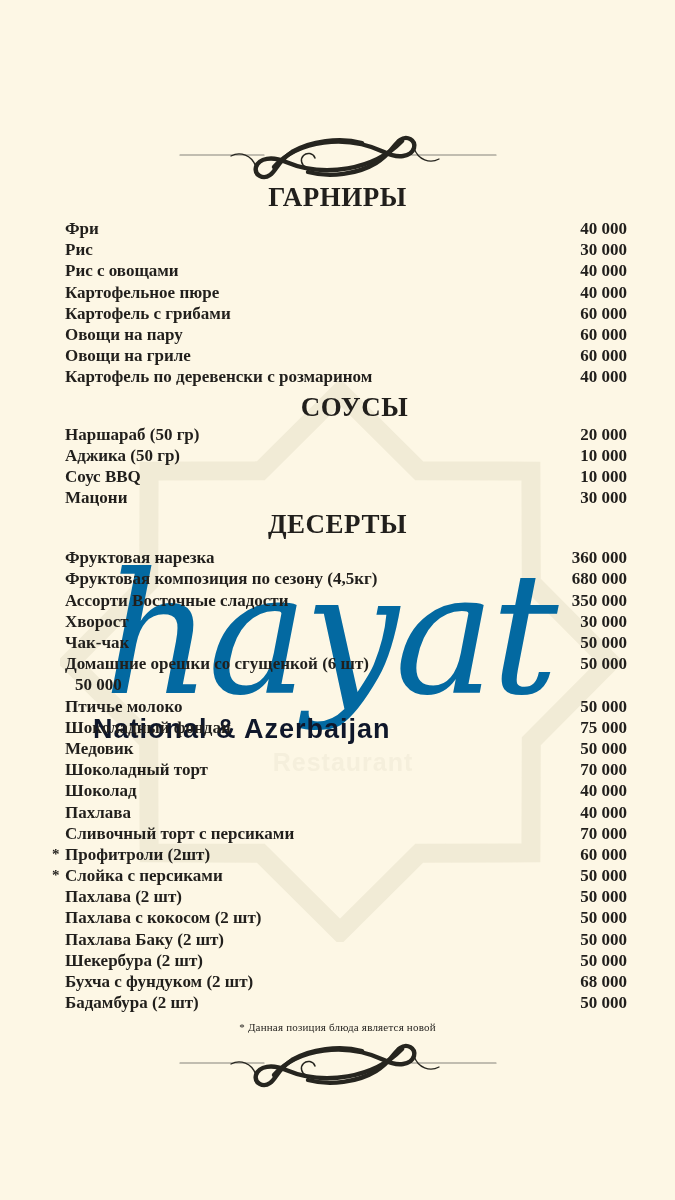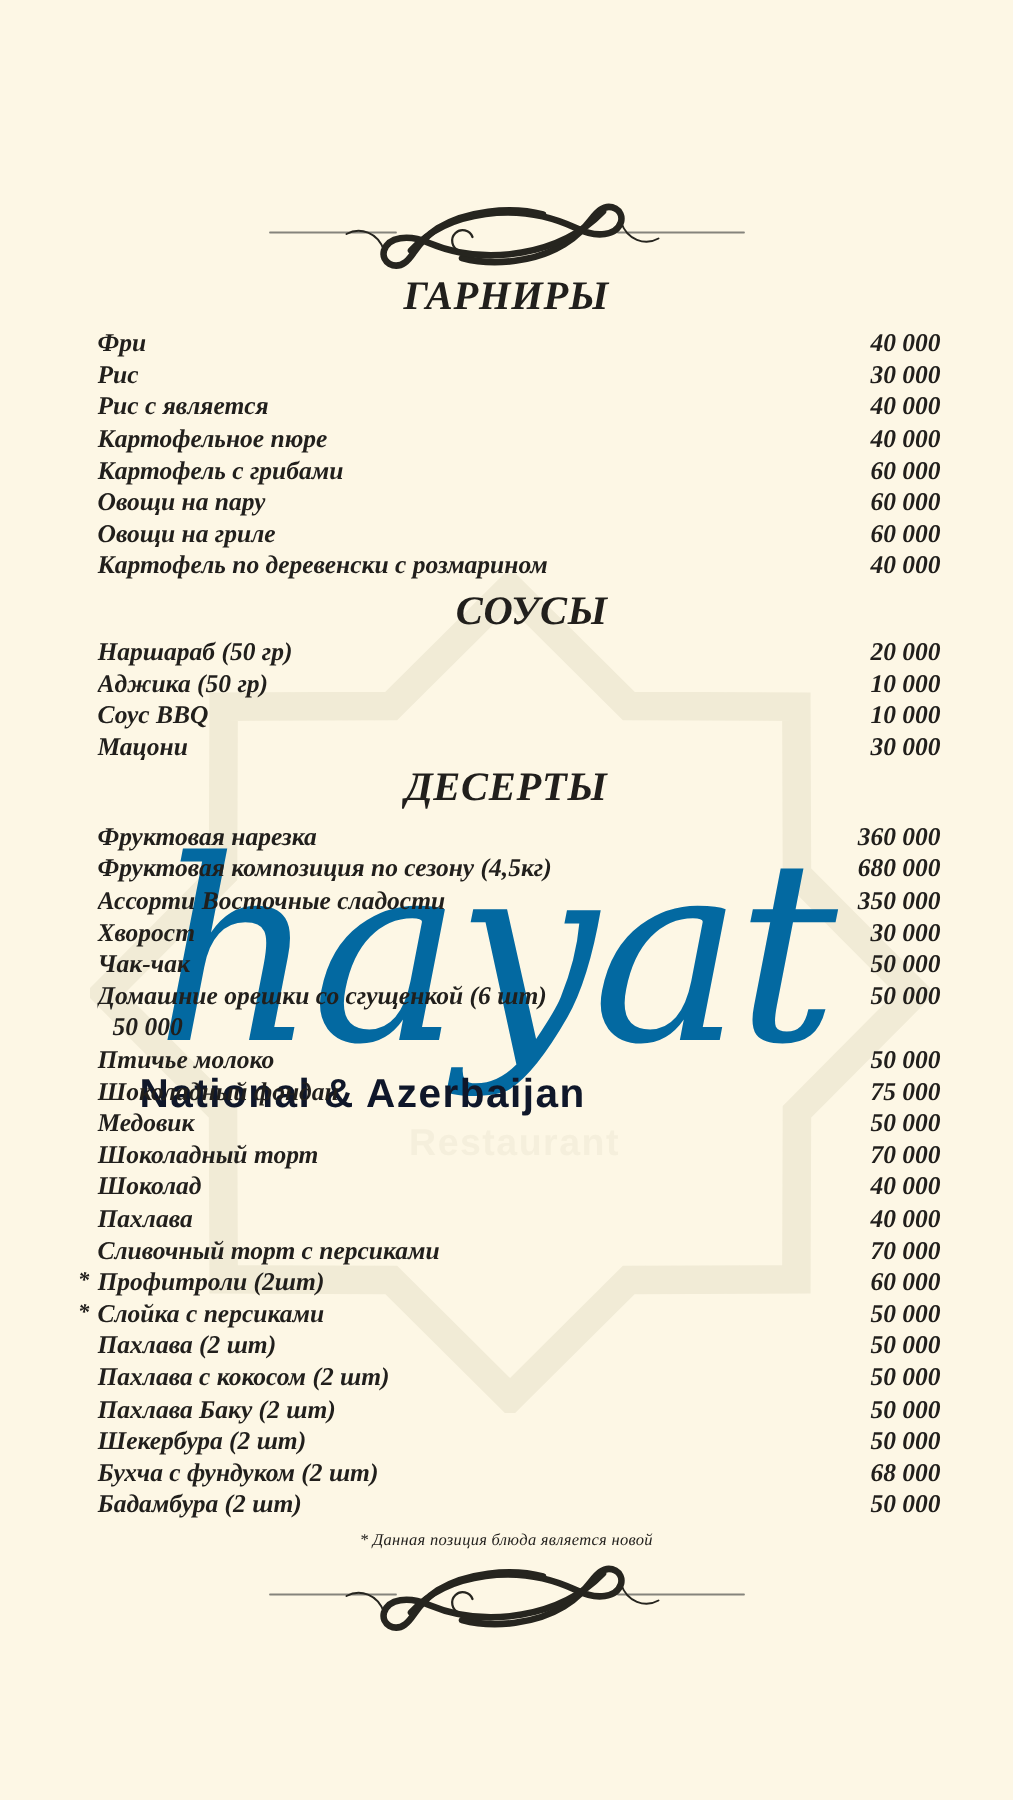--- a/index.html
+++ b/index.html
@@ -28,21 +28,21 @@
     font-family:"Liberation Sans","DejaVu Sans",sans-serif;
     font-weight:600;font-size:27px;letter-spacing:1px;color:#0f172a;
   }
   .wm-sub2{
     position:absolute;left:343px;top:748px;width:500px;margin-left:-250px;
     text-align:center;
     font-family:"Liberation Sans","DejaVu Sans",sans-serif;
     font-weight:600;font-size:25px;letter-spacing:1px;color:#f5efdc;
   }
   
-  .content{position:relative;z-index:1;font-style:italic;}
+  .content{position:relative;z-index:1;}
   .flourish{display:block;margin:0 auto;}
   .flourish.top{padding-top:127px;}
   .flourish.bottom{margin-top:2px;}
   h1.section-title{
     margin:2px 0 0 0;
     text-align:center;
     font-size:27px;line-height:28px;
     font-weight:bold;letter-spacing:.5px;
   }
   h1.st-sauces{margin-top:5px;padding-left:34px;}
@@ -110,21 +110,21 @@
         </div>
 
         <div class="row">
           <span class="marker"></span>
           <span class="nm">Рис</span>
           <span class="price">30 000</span>
         </div>
 
         <div class="row">
           <span class="marker"></span>
-          <span class="nm">Рис с является</span>
+          <span class="nm">Рис с овощами</span>
           <span class="price">40 000</span>
         </div>
 
         <div class="row">
           <span class="marker"></span>
           <span class="nm">Картофельное пюре</span>
           <span class="price">40 000</span>
         </div>
 
         <div class="row">

